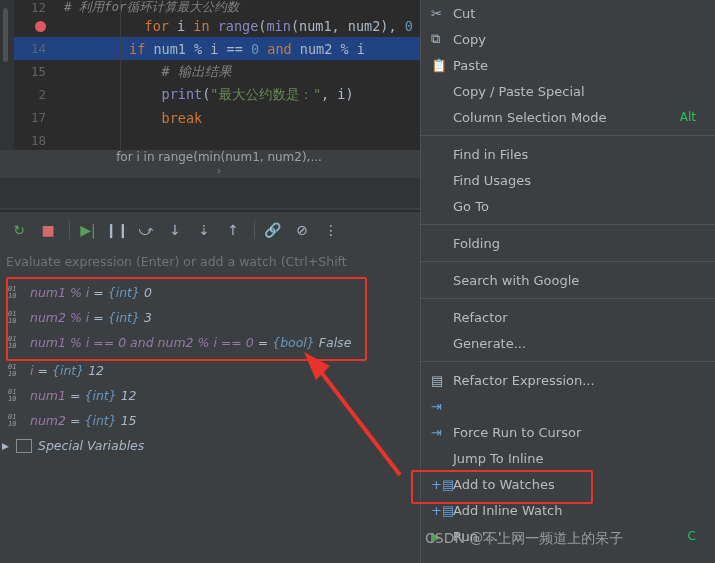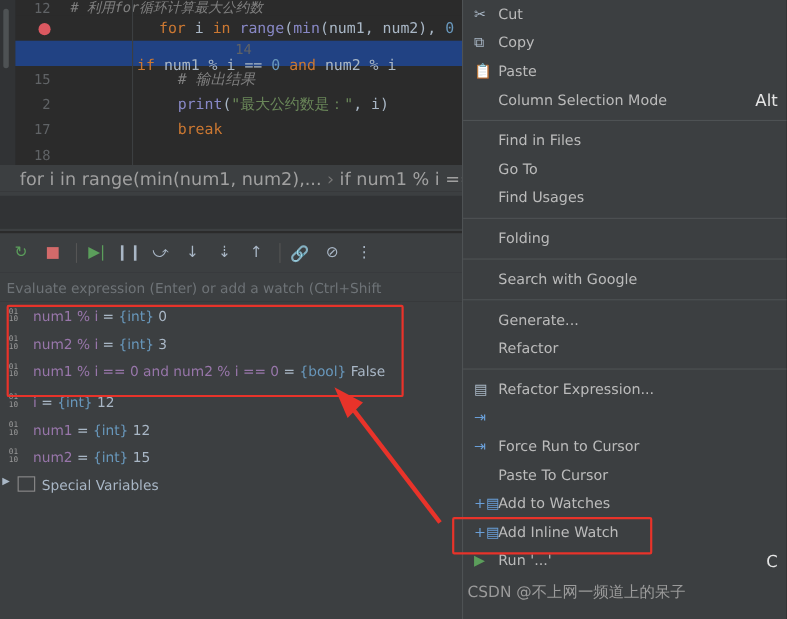--- a/index.html
+++ b/index.html
@@ -12,69 +12,69 @@
   }
   .root{position:absolute;inset:0;}
 
   
   .editor{position:absolute;left:0;top:0;width:420px;height:150px;background:#2b2b2b;overflow:hidden;}
   .code-row{display:flex;height:23px;align-items:center;font-family:"DejaVu Sans Mono","Liberation Mono",monospace;font-size:13.5px;}
   .gutter{width:46px;text-align:right;padding-right:8px;color:#606366;flex:0 0 auto;font-size:12.5px;}
   .gutter2{width:10px;flex:0 0 auto;}
   .code{white-space:pre;flex:1;}
   .row-bp{background:#2b2b2b;}
-  .row-hl{background:#214283;flex-direction:column;}
+  .row-hl{background:#214283;}
   .bp-dot{width:11px;height:11px;border-radius:50%;background:#db5860;display:inline-block;margin-left:6px;vertical-align:middle;}
   .kw{color:#cc7832;}
   .fn{color:#8888c6;}
   .num{color:#6897bb;}
   .str{color:#6a8759;}
   .cmt{color:#808080;font-style:italic;}
   .fold{position:absolute;left:120px;top:0;width:1px;height:150px;background:#3c3f41;}
   .leftstrip{position:absolute;left:0;top:0;width:14px;height:150px;background:#313335;}
   .scrollthumb{position:absolute;left:3px;top:8px;width:5px;height:54px;background:#4e5254;border-radius:3px;}
 
   
   .breadcrumb{position:absolute;left:0;top:150px;width:420px;height:24px;background:#3c3f41;
-              display:flex;align-items:center;color:#a0a0a0;font-size:16px;padding-left:18px;box-sizing:border-box;white-space:nowrap;overflow:hidden;}
+              display:flex;align-items:center;color:#a0a0a0;font-size:12px;padding-left:18px;box-sizing:border-box;white-space:nowrap;overflow:hidden;flex-direction:column;}
   .crumb-sep{margin:0 5px;color:#777;}
 
   
   .gap{position:absolute;left:0;top:174px;width:420px;height:36px;background:#3c3f41;}
   .gap-inner{position:absolute;left:0;top:178px;width:420px;height:30px;background:#313335;}
 
   
   .dbg-toolbar{position:absolute;left:0;top:212px;width:420px;height:36px;background:#3c3f41;display:flex;align-items:center;padding-left:6px;box-sizing:border-box;}
   .tb-ico{width:26px;height:26px;margin-right:3px;display:flex;align-items:center;justify-content:center;color:#a9b7c6;font-size:14px;position:relative;}
   .tb-sep{width:1px;height:18px;background:#555;margin:0 5px;}
 
   
   .watch-row{position:absolute;left:0;top:248px;width:420px;height:26px;background:#3c3f41;display:flex;align-items:center;color:#6e7377;font-size:12.5px;padding-left:6px;box-sizing:border-box;white-space:nowrap;overflow:hidden;}
 
   
   .vars{position:absolute;left:0;top:274px;width:420px;height:289px;background:#3c3f41;padding-top:6px;box-sizing:border-box;}
-  .vrow{height:25px;display:flex;padding-left:8px;font-size:12.5px;color:#a9b7c6;white-space:nowrap;}
+  .vrow{height:25px;display:flex;align-items:center;padding-left:8px;font-size:12.5px;color:#a9b7c6;white-space:nowrap;font-style:italic;}
   .vicon{width:16px;height:14px;margin-right:6px;flex:0 0 auto;position:relative;}
   .vicon .tag{position:absolute;left:0;top:0;font-size:7px;color:#9a9a9a;line-height:7px;font-family:"DejaVu Sans Mono",monospace;}
   .vicon .tag2{position:absolute;left:0;top:7px;font-size:7px;color:#9a9a9a;line-height:7px;font-family:"DejaVu Sans Mono",monospace;}
   .vname{color:#9876aa;margin-right:4px;}
   .veq{color:#a9b7c6;margin-right:4px;}
   .vtype{color:#6897bb;margin-right:4px;}
   .vval{color:#a9b7c6;}
   .expand{width:12px;color:#a9b7c6;font-size:9px;margin-right:2px;}
   .sv-ico{width:14px;height:12px;border:1px solid #8c8c8c;margin-right:6px;display:inline-block;position:relative;}
 
   .redbox-watch{position:absolute;left:6px;top:277px;width:357px;height:80px;border:2px solid #e8332a;border-radius:2px;pointer-events:none;}
 
   
   .ctx{position:absolute;left:420px;top:0;width:295px;height:563px;background:#3c3f41;border-left:1px solid #4e5254;}
   .mi{height:26px;display:flex;align-items:center;padding-left:10px;color:#bbbbbb;font-size:13px;box-sizing:border-box;white-space:nowrap;position:relative;}
   .mi .mico{width:22px;flex:0 0 auto;display:flex;align-items:center;color:#a9b7c6;font-size:13px;}
   .mi .mlabel{flex:1;}
-  .mi .macc{color:#e5e5e5;font-size:15px;padding-right:9px;}
+  .mi .macc{color:#22c55e;font-size:12px;padding-right:20px;}
   .msep{height:1px;background:#4e5254;margin:5px 0;}
   .redbox-menu{position:absolute;left:411px;top:470px;width:178px;height:30px;border:2px solid #e8332a;border-radius:2px;pointer-events:none;}
 
   
   .wm{position:absolute;left:425px;top:530px;color:#9b9b9b;font-size:14px;white-space:nowrap;}
 
   
   .arrow{position:absolute;left:300px;top:350px;width:120px;height:130px;pointer-events:none;}
   .topbar{position:absolute;left:0;top:0;width:420px;height:14px;background:#2b2b2b;overflow:hidden;}
 </style>
@@ -254,80 +254,84 @@
     <div class="mi">
       <span class="mico">⧉</span>
       <span class="mlabel">Copy</span>
     </div>
     <div class="mi">
       <span class="mico">📋</span>
       <span class="mlabel">Paste</span>
     </div>
     <div class="mi">
       <span class="mico"></span>
+      <span class="mlabel">Copy / Paste Special</span>
+    </div>
+    <div class="mi">
+      <span class="mico"></span>
       <span class="mlabel">Column Selection Mode</span>
       <span class="macc">Alt</span>
     </div>
 
     <div class="msep"></div>
 
     <div class="mi">
       <span class="mico"></span>
       <span class="mlabel">Find in Files</span>
     </div>
     <div class="mi">
       <span class="mico"></span>
+      <span class="mlabel">Find Usages</span>
+    </div>
+    <div class="mi">
+      <span class="mico"></span>
       <span class="mlabel">Go To</span>
     </div>
-    <div class="mi">
-      <span class="mico"></span>
-      <span class="mlabel">Find Usages</span>
-    </div>
 
     <div class="msep"></div>
 
     <div class="mi">
       <span class="mico"></span>
       <span class="mlabel">Folding</span>
     </div>
 
     <div class="msep"></div>
 
     <div class="mi">
       <span class="mico"></span>
       <span class="mlabel">Search with Google</span>
     </div>
 
     <div class="msep"></div>
 
     <div class="mi">
       <span class="mico"></span>
+      <span class="mlabel">Refactor</span>
+    </div>
+    <div class="mi">
+      <span class="mico"></span>
       <span class="mlabel">Generate...</span>
-    </div>
-    <div class="mi">
-      <span class="mico"></span>
-      <span class="mlabel">Refactor</span>
     </div>
 
     <div class="msep"></div>
 
     <div class="mi">
       <span class="mico">▤</span>
       <span class="mlabel">Refactor Expression...</span>
     </div>
     <div class="mi">
       <span class="mico" style="color:#6a9fd8;">⇥</span>
     </div>
     <div class="mi">
       <span class="mico" style="color:#6a9fd8;">⇥</span>
       <span class="mlabel">Force Run to Cursor</span>
     </div>
     <div class="mi">
       <span class="mico"></span>
-      <span class="mlabel">Paste To Cursor</span>
+      <span class="mlabel">Jump To Inline</span>
     </div>
     <div class="mi">
       <span class="mico" style="color:#6a9fd8;">+▤</span>
       <span class="mlabel">Add to Watches</span>
     </div>
     <div class="mi">
       <span class="mico" style="color:#6a9fd8;">+▤</span>
       <span class="mlabel">Add Inline Watch</span>
     </div>
     <div class="mi">

